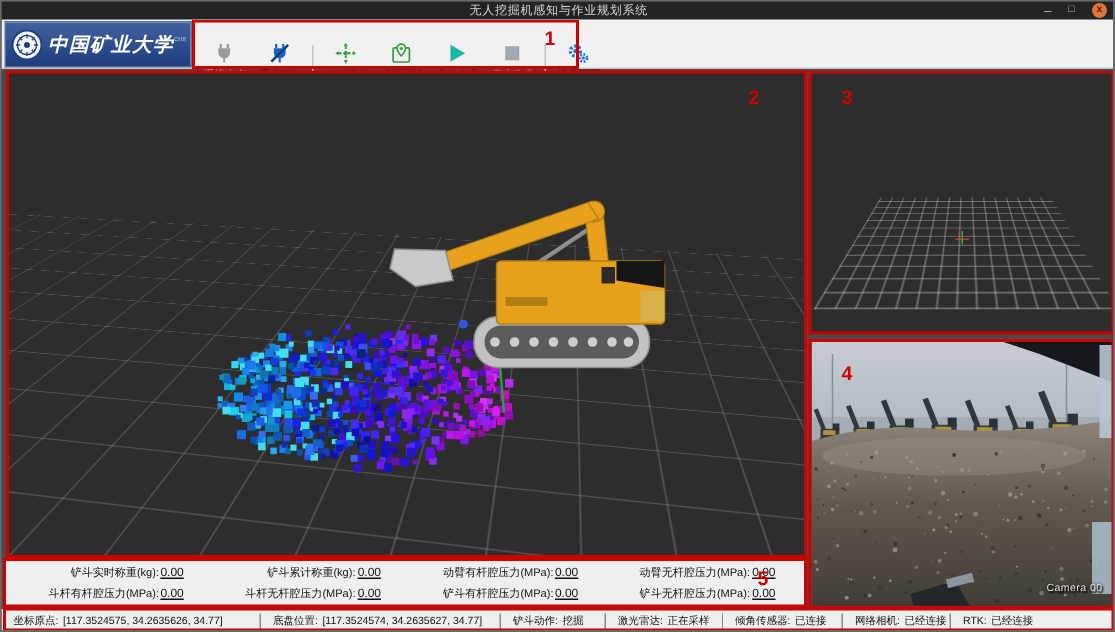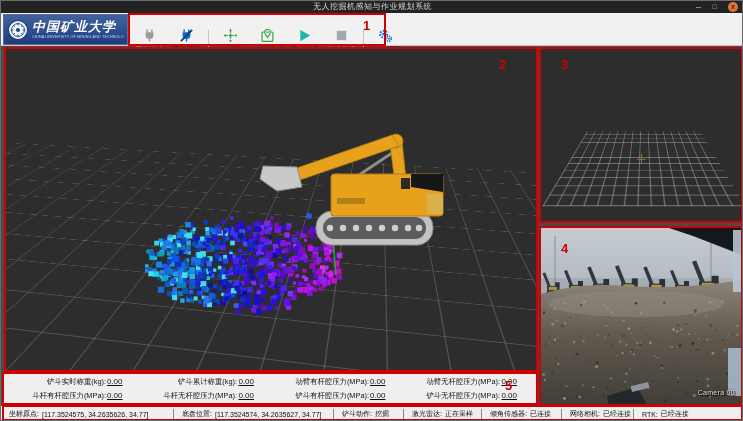--- a/index.html
+++ b/index.html
@@ -17,21 +17,21 @@
   .btn-max{right:24px;font-size:7px;}
   .btn-close{right:6px;width:10px;height:10px;border-radius:50%;background:#e0733a;
     color:#4a2410;font-size:7px;font-weight:bold;line-height:10px;}
   
   .toolbar{position:absolute;left:0;top:12px;width:743px;height:33px;background:#f1f1f1;
     border-bottom:1px solid #c9c9c9;display:flex;align-items:stretch;}
   .logo{position:absolute;left:2px;top:1px;width:125px;height:31px;
     background:linear-gradient(#41629e,#1e3c7e);display:flex;align-items:center;
     padding:1px 3px;border:1px solid #55709f;}
   .emblem{flex:0 0 22px;height:22px;margin-right:3px;}
-  .logo-text{display:flex;flex-direction:column;overflow:hidden;}
+  .logo-text{display:flex;flex-direction:row;overflow:hidden;}
   .logo-cn{font-family:"Liberation Serif",serif;font-weight:bold;font-style:italic;
     font-size:13px;color:#fff;white-space:nowrap;line-height:14px;letter-spacing:1px;}
   .logo-en{font-size:4px;color:#cdd8ee;white-space:nowrap;transform:scaleX(.92);
     transform-origin:left;letter-spacing:.2px;}
   .tb-buttons{position:absolute;left:130px;top:13px;height:31px;display:flex;align-items:center;}
   .tb-btn{width:37px;height:30px;display:flex;flex-direction:column;align-items:center;
     justify-content:center;cursor:pointer;}
   .tb-icon{height:15px;display:flex;align-items:center;justify-content:center;}
   .tb-label{font-size:8px;color:#222;white-space:nowrap;margin-top:1px;transform:scale(.9);}
   .tb-btn.disabled .tb-label{color:#ababab;}

